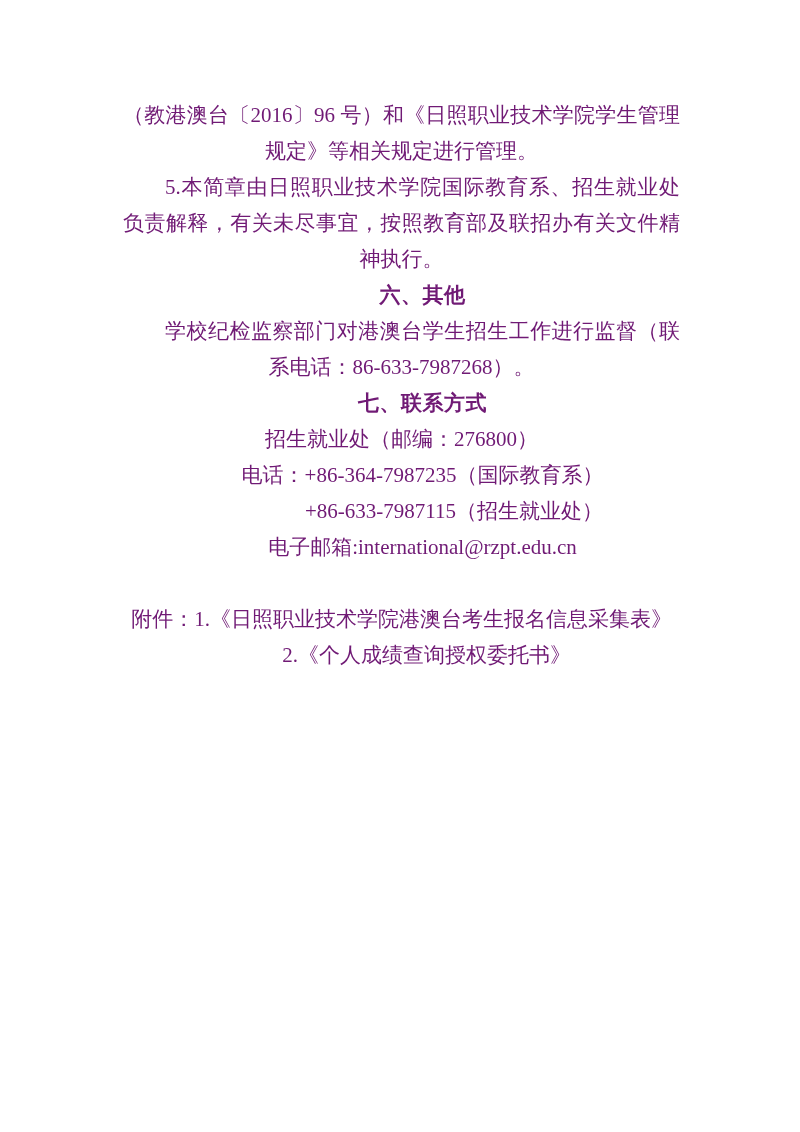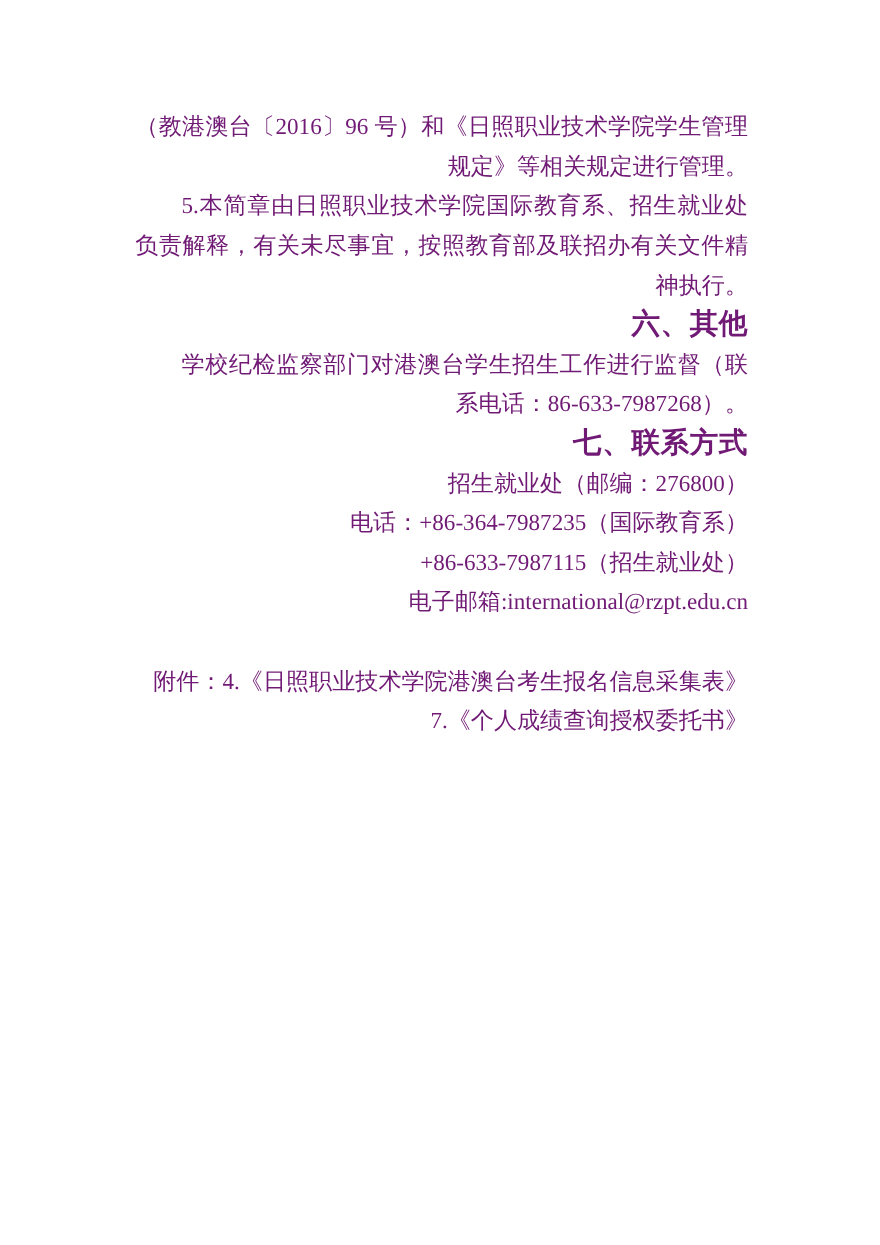--- a/index.html
+++ b/index.html
@@ -20,30 +20,30 @@
     top: 97px;
     width: 557px;
     font-family: "Liberation Serif", "DejaVu Serif", serif;
     font-size: 21px;
     line-height: 36px;
     color: #701a75;
   }
   .line {
     white-space: pre-wrap;
     min-height: 36px;
-    text-align: right;
+    text-align: center;
   }
   .line.just {
     text-align: justify;
     text-align-last: justify;
   }
   .line.heading {
-    font-family: Liberation Serif, serif;
+    font-family: Liberation Sans, sans-serif;
     font-weight: 700;
-    font-size: 26px;
+    font-size: 21px;
     letter-spacing: 0.5px;
   }
 </style>
 </head>
 <body>
 
 <div class="page">
   <div class="text-block" id="doc-lines">
       <div class="line just">（教港澳台〔2016〕96 号）和《日照职业技术学院学生管理</div>
       <div class="line">规定》等相关规定进行管理。</div>
@@ -52,16 +52,16 @@
       <div class="line">神执行。</div>
       <div class="line heading" style="padding-left: 42px;">六、其他</div>
       <div class="line just" style="padding-left: 42px;">学校纪检监察部门对港澳台学生招生工作进行监督（联</div>
       <div class="line">系电话：86-633-7987268）。</div>
       <div class="line heading" style="padding-left: 42px;">七、联系方式</div>
       <div class="line">招生就业处（邮编：276800）</div>
       <div class="line" style="padding-left: 42px;">电话：+86-364-7987235（国际教育系）</div>
       <div class="line" style="padding-left: 105px;">+86-633-7987115（招生就业处）</div>
       <div class="line" style="padding-left: 42px;">电子邮箱:international@rzpt.edu.cn</div>
       <div class="line">&nbsp;</div>
-      <div class="line">附件：4.《日照职业技术学院港澳台考生报名信息采集表》</div>
-      <div class="line" style="padding-left: 50.4px;">7.《个人成绩查询授权委托书》</div>
+      <div class="line">附件：1.《日照职业技术学院港澳台考生报名信息采集表》</div>
+      <div class="line" style="padding-left: 50.4px;">2.《个人成绩查询授权委托书》</div>
     </div>
 </div>
 
 </body></html>

